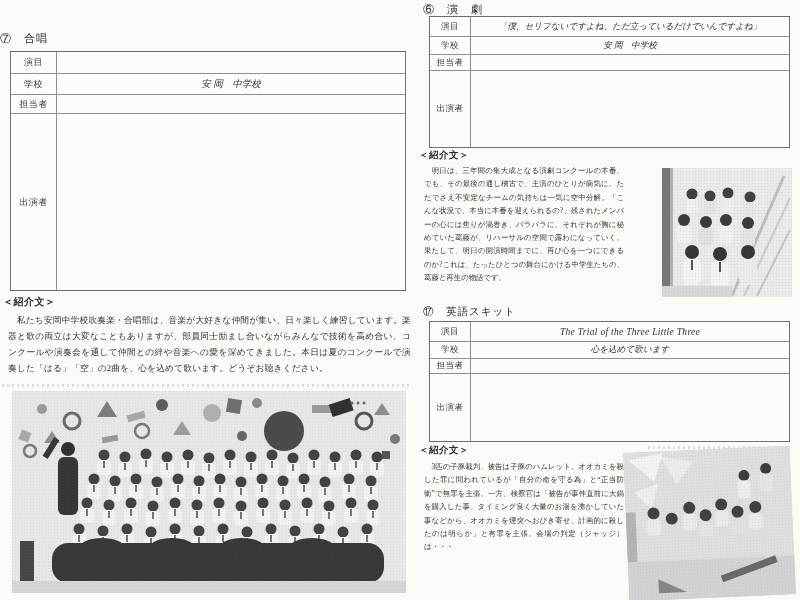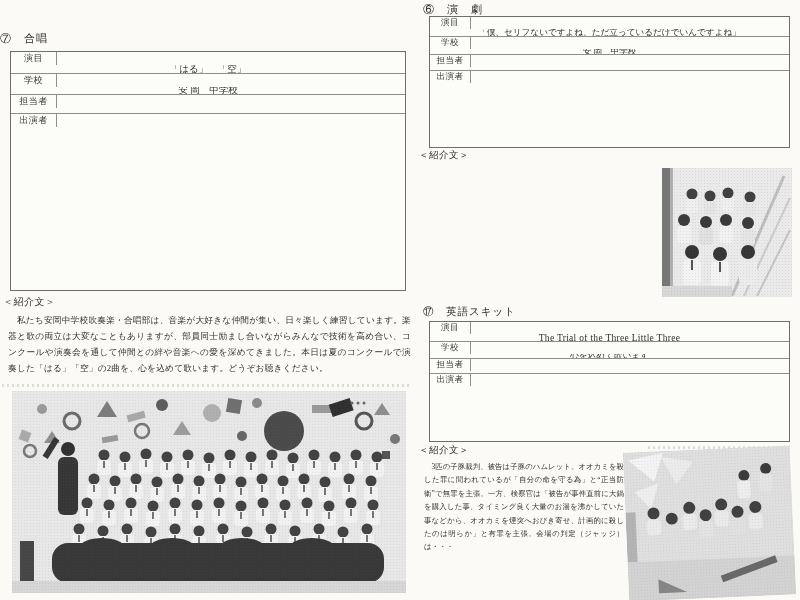--- a/index.html
+++ b/index.html
@@ -5,47 +5,46 @@
   html,body { margin:0; padding:0; }
   body { background:#ffffff; }
   .page {
     position:relative; width:800px; height:600px; overflow:hidden;
     background:#fbfaf6;
     font-family:"Liberation Serif","DejaVu Serif",serif;
     color:#33302c;
   }
   .sec-heading { position:absolute; font-size:11px; letter-spacing:1px; color:#2e2b28; white-space:pre; }
   .ptable { position:absolute; border:1.5px solid #6d6d6d; box-sizing:border-box; background:rgba(255,255,255,0.4); }
-  .trow { display:flex; border-top:1px solid #8e8e8e; box-sizing:border-box;flex-direction:column; }
+  .trow { display:flex; border-top:1px solid #8e8e8e; box-sizing:border-box; }
   .trow.first { border-top:none; }
   .tlab { width:45px; flex:none; border-right:1px solid #8e8e8e; display:flex; align-items:center; justify-content:center; font-size:9px; letter-spacing:0.5px; color:#3a3733; }
-  .tval { flex:1; display:flex; align-items:center; padding:0 5px; font-size:9.5px; color:#33302c; overflow:hidden; }
+  .tval { flex:1; display:flex; align-items:center; padding:0 5px; font-size:9.5px; color:#33302c; overflow:hidden;font-style:italic; }
   .tval.c { justify-content:center; }
   .t-right .tlab { width:40px; font-size:8.5px; }
   .t-right .tval { font-size:8.6px; }
   .t-right .tval.en { font-size:9.5px; letter-spacing:0.3px; }
-  .intro-h { position:absolute; font-size:10px; color:#2e2b28; letter-spacing:0.5px; }
+  .intro-h { position:absolute; font-size:10px; color:#2e2b28; letter-spacing:0.5px;font-weight:bold; }
   .intro-h.small { font-size:9.5px; }
   .intro { position:absolute; text-align:justify; color:#35322e; }
   .intro.left-col { left:8px; top:312px; width:403px; font-size:8.7px; line-height:16px; letter-spacing:0.2px; }
   .intro.right-col { left:424px; width:200px; font-size:7.4px; line-height:13.4px; }
   .photo { position:absolute; filter:grayscale(1); }
   .noise { position:absolute; background:repeating-linear-gradient(90deg, rgba(140,140,140,0.28) 0 2px, rgba(0,0,0,0) 2px 5px); }
 </style>
 </head>
 <body>
 
 <div class="page">
 
   <div class="sec-heading" style="left:0; top:31px;">⑦　合唱</div>
 
   <div class="ptable" style="left:10px; top:51px; width:396px;">
     <div class="trow first" style="height:21px;">
       <div class="tlab">演目</div>
-      <div class="tval c">「はる」　「空」</div>
     </div>
     <div class="trow" style="height:21px;">
       <div class="tlab">学校</div>
       <div class="tval c">安 岡　中学校</div>
     </div>
     <div class="trow" style="height:19px;">
       <div class="tlab">担当者</div>
       <div class="tval"></div>
     </div>
     <div class="trow" style="height:177px;">
@@ -189,20 +188,21 @@
       <div class="tlab">担当者</div>
       <div class="tval"></div>
     </div>
     <div class="trow" style="height:77px;">
       <div class="tlab">出演者</div>
       <div class="tval"></div>
     </div>
   </div>
 
   <div class="intro-h small" style="left:419px; top:149px;">＜紹介文＞</div>
+  <div class="intro right-col" style="top:164px;">　明日は、三年間の集大成となる演劇コンクールの本番。でも、その最後の通し稽古で、主演のひとりが病気に。ただでさえ不安定なチームの気持ちは一気に空中分解。「こんな状況で、本当に本番を迎えられるの?」残されたメンバーの心には焦りが渦巻き、バラバラに。それぞれが胸に秘めていた葛藤が、リハーサルの空間で露わになっていく。果たして、明日の開演時間までに、再び心を一つにできるのか?これは、たったひとつの舞台にかける中学生たちの、葛藤と再生の物語です。</div>
 
   <svg class="photo" style="left:662px; top:168px;" width="130" height="129" viewBox="0 0 130 129">
     <defs>
         <pattern id="g2" width="3" height="3" patternUnits="userSpaceOnUse">
           <rect width="1" height="1" fill="rgba(110,105,100,0.15)"></rect>
         </pattern>
       </defs>
     <rect width="130" height="129" fill="#eceae5"></rect>
     <rect x="0" width="8" height="129" fill="#7a7672"></rect>
       <rect x="8" width="3" height="129" fill="#b5b1ac"></rect>

